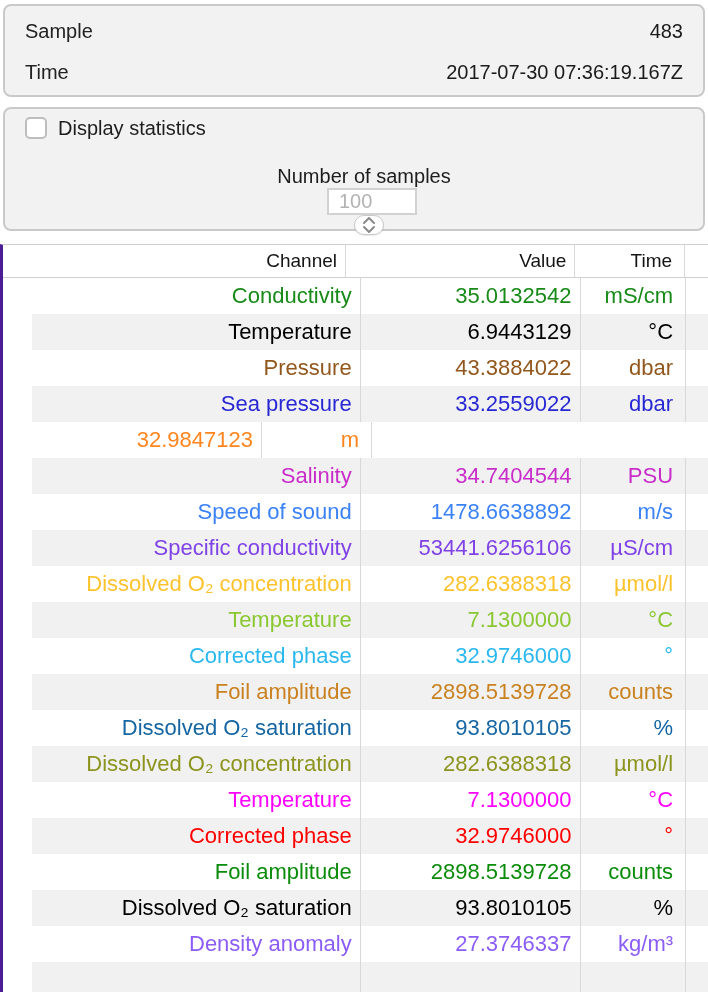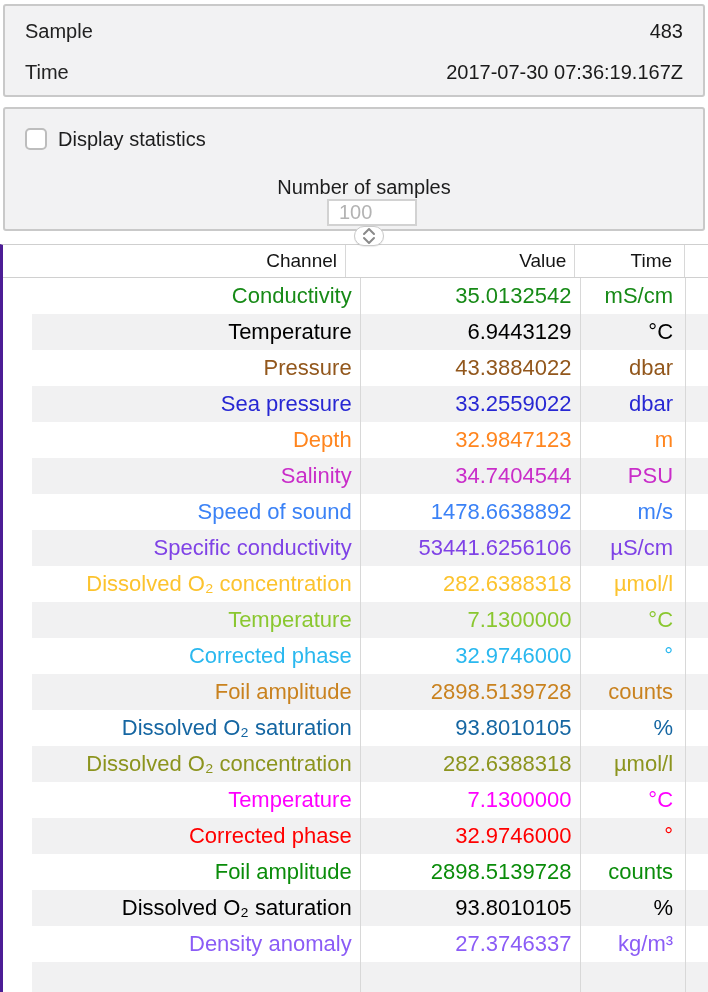--- a/index.html
+++ b/index.html
@@ -7,34 +7,34 @@
     width:708px;height:992px;overflow:hidden;
     font-family:"Liberation Sans","DejaVu Sans",sans-serif;
     color:#1b1b1b;
     -webkit-font-smoothing:antialiased;
   }
   .panel{
     box-sizing:border-box;
     width:702px;margin-left:3px;
     background:#f2f2f3;
     border:2px solid #c9c9c9;
-    border-radius:3px;
+    border-radius:8px;
   }
   
   .panel.info{margin-top:4px;height:93px;padding-top:8px;}
   .info-row{
     height:34px;margin-bottom:7px;
     display:flex;align-items:center;justify-content:space-between;
     padding:0 20px;
     font-size:20px;
   }
   .info-label{color:#222;}
   .info-value{color:#1a1a1a;}
   
-  .panel.stats{margin-top:10px;height:124px;padding:17px 0 0 20px;}
+  .panel.stats{margin-top:10px;height:124px;padding:6px 0 0 20px;}
   .check-row{display:flex;align-items:center;height:26px;}
   .checkbox{
     box-sizing:border-box;
     width:22px;height:22px;
     background:#ffffff;border:2px solid #bdbdbd;border-radius:5px;
     flex:0 0 auto;
   }
   .check-label{margin-left:11px;font-size:20px;color:#1d1d1d;}
   .samples-row{display:flex;align-items:center;margin-top:24px;height:42px;flex-direction:column;}
   .samples-label{font-size:20px;color:#1d1d1d;}
@@ -154,21 +154,20 @@
         <div class="td c-unit">dbar</div>
         <div class="td c-spare"></div>
       </div>
       <div class="tr alt" style="color: rgb(39, 39, 211);">
         <div class="td c-ch">Sea pressure</div>
         <div class="td c-val">33.2559022</div>
         <div class="td c-unit">dbar</div>
         <div class="td c-spare"></div>
       </div>
       <div class="tr" style="color: rgb(255, 133, 30);">
-        <div class="td c-ch">Depth</div>
         <div class="td c-val">32.9847123</div>
         <div class="td c-unit">m</div>
         <div class="td c-spare"></div>
       </div>
       <div class="tr alt" style="color: rgb(201, 45, 201);">
         <div class="td c-ch">Salinity</div>
         <div class="td c-val">34.7404544</div>
         <div class="td c-unit">PSU</div>
         <div class="td c-spare"></div>
       </div>

